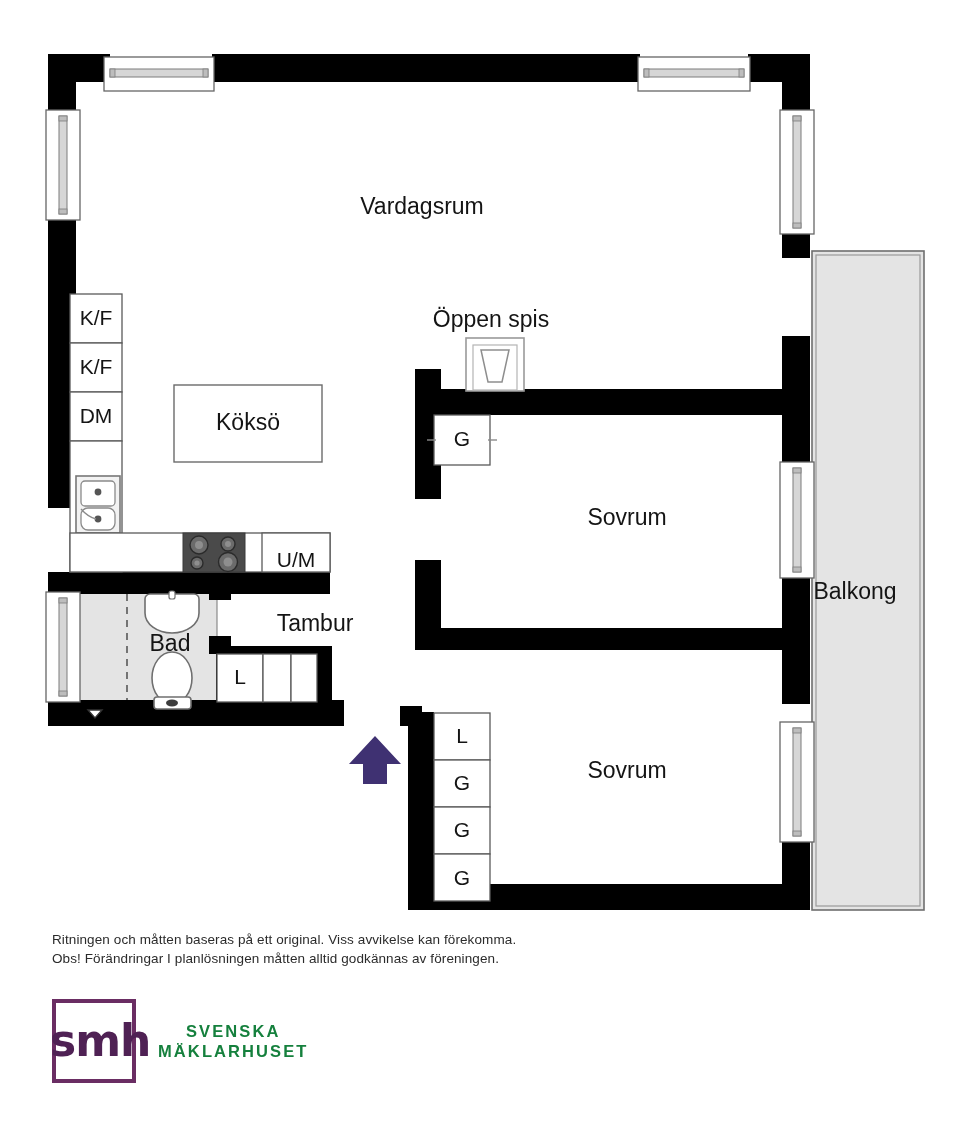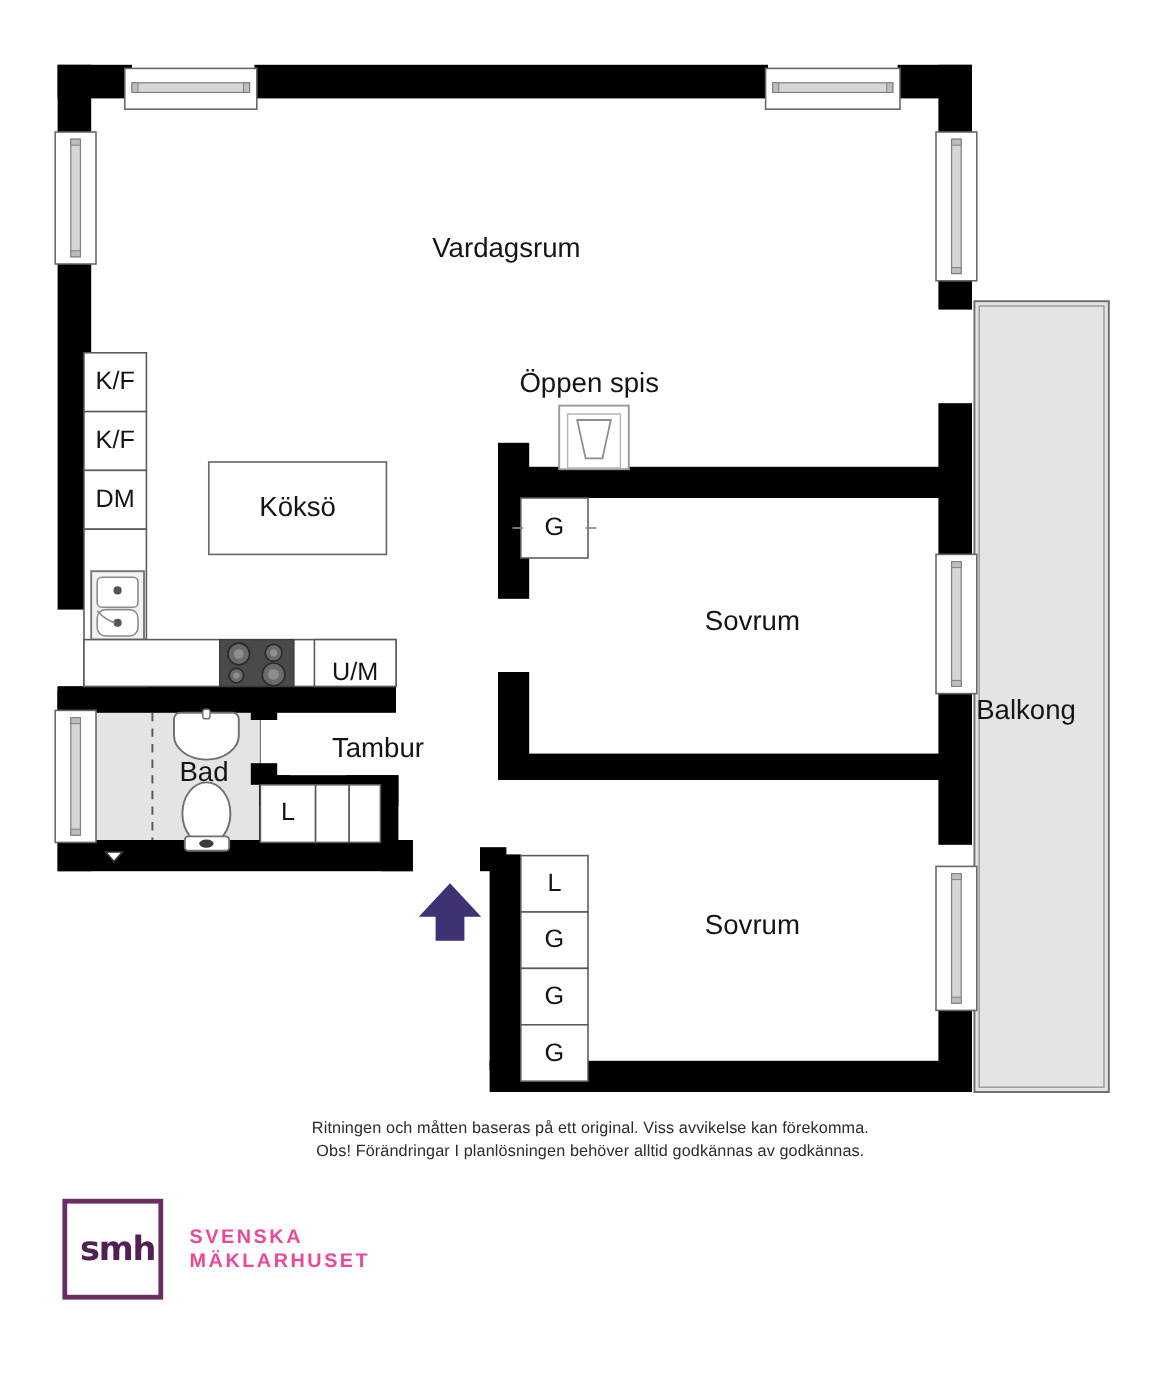--- a/index.html
+++ b/index.html
@@ -52,56 +52,57 @@
     left: 52px;
     top: 930px;
     width: 880px;
   }
   #disclaimer {
     font-size: 13.5px;
     line-height: 19px;
     color: #2b2b2b;
     letter-spacing: 0.1px;
   }
-  #disclaimer div { white-space: nowrap; text-align: center; }
+  #disclaimer div { white-space: nowrap; }
 
   #logo-block {
     margin-top: 31px;
     display: flex;
     align-items: center;
   }
   #logo-mark {
     position: relative;
     width: 84px;
     height: 84px;
     box-sizing: border-box;
     border: 4px solid #6a2d63;
     flex: 0 0 auto;
   }
   #logo-mark-text {
     position: absolute;
     left: -6px;
     top: 50%;
     transform: translateY(-50%);
     width: 96px;
-    text-align: center;
+    text-align: left;
     font-family: "DejaVu Sans", sans-serif;
-    font-size: 28px;
+    font-size: 44px;
     font-weight: 700;
     letter-spacing: -1px;
     color: #4f2154;
     line-height: 1;
   }
   #logo-word {
     margin-left: 22px;
-    color: #ec4899;
+    color: #15803d;
     font-size: 16.5px;
     font-weight: 700;
     letter-spacing: 2.1px;
     line-height: 20px;
+    text-align: center;
   }
 </style>
 </head>
 <body>
 
 <div id="plan-wrap">
 <svg id="plan-svg" width="960" height="930" viewBox="0 0 960 930" xmlns="http://www.w3.org/2000/svg">
 
   <g>
     <rect x="812" y="251" width="112" height="659" fill="#e4e4e4" stroke="#6e6e6e" stroke-width="1.6"></rect>
@@ -322,21 +323,21 @@
   <text class="cab-label" x="462" y="784">G</text>
   <text class="cab-label" x="462" y="831">G</text>
   <text class="cab-label" x="462" y="879">G</text>
 
 </svg>
 </div>
 
 <div id="footer">
   <div id="disclaimer">
     <div>Ritningen och måtten baseras på ett original. Viss avvikelse kan förekomma.</div>
-    <div>Obs! Förändringar I planlösningen behöver alltid godkännas av godkännas.</div>
+    <div>Obs! Förändringar I planlösningen måtten alltid godkännas av föreningen.</div>
   </div>
 
   <div id="logo-block">
     <div id="logo-mark">
       <div id="logo-mark-text">smh</div>
     </div>
     <div id="logo-word">
       <div>SVENSKA</div>
       <div>MÄKLARHUSET</div>
     </div>

